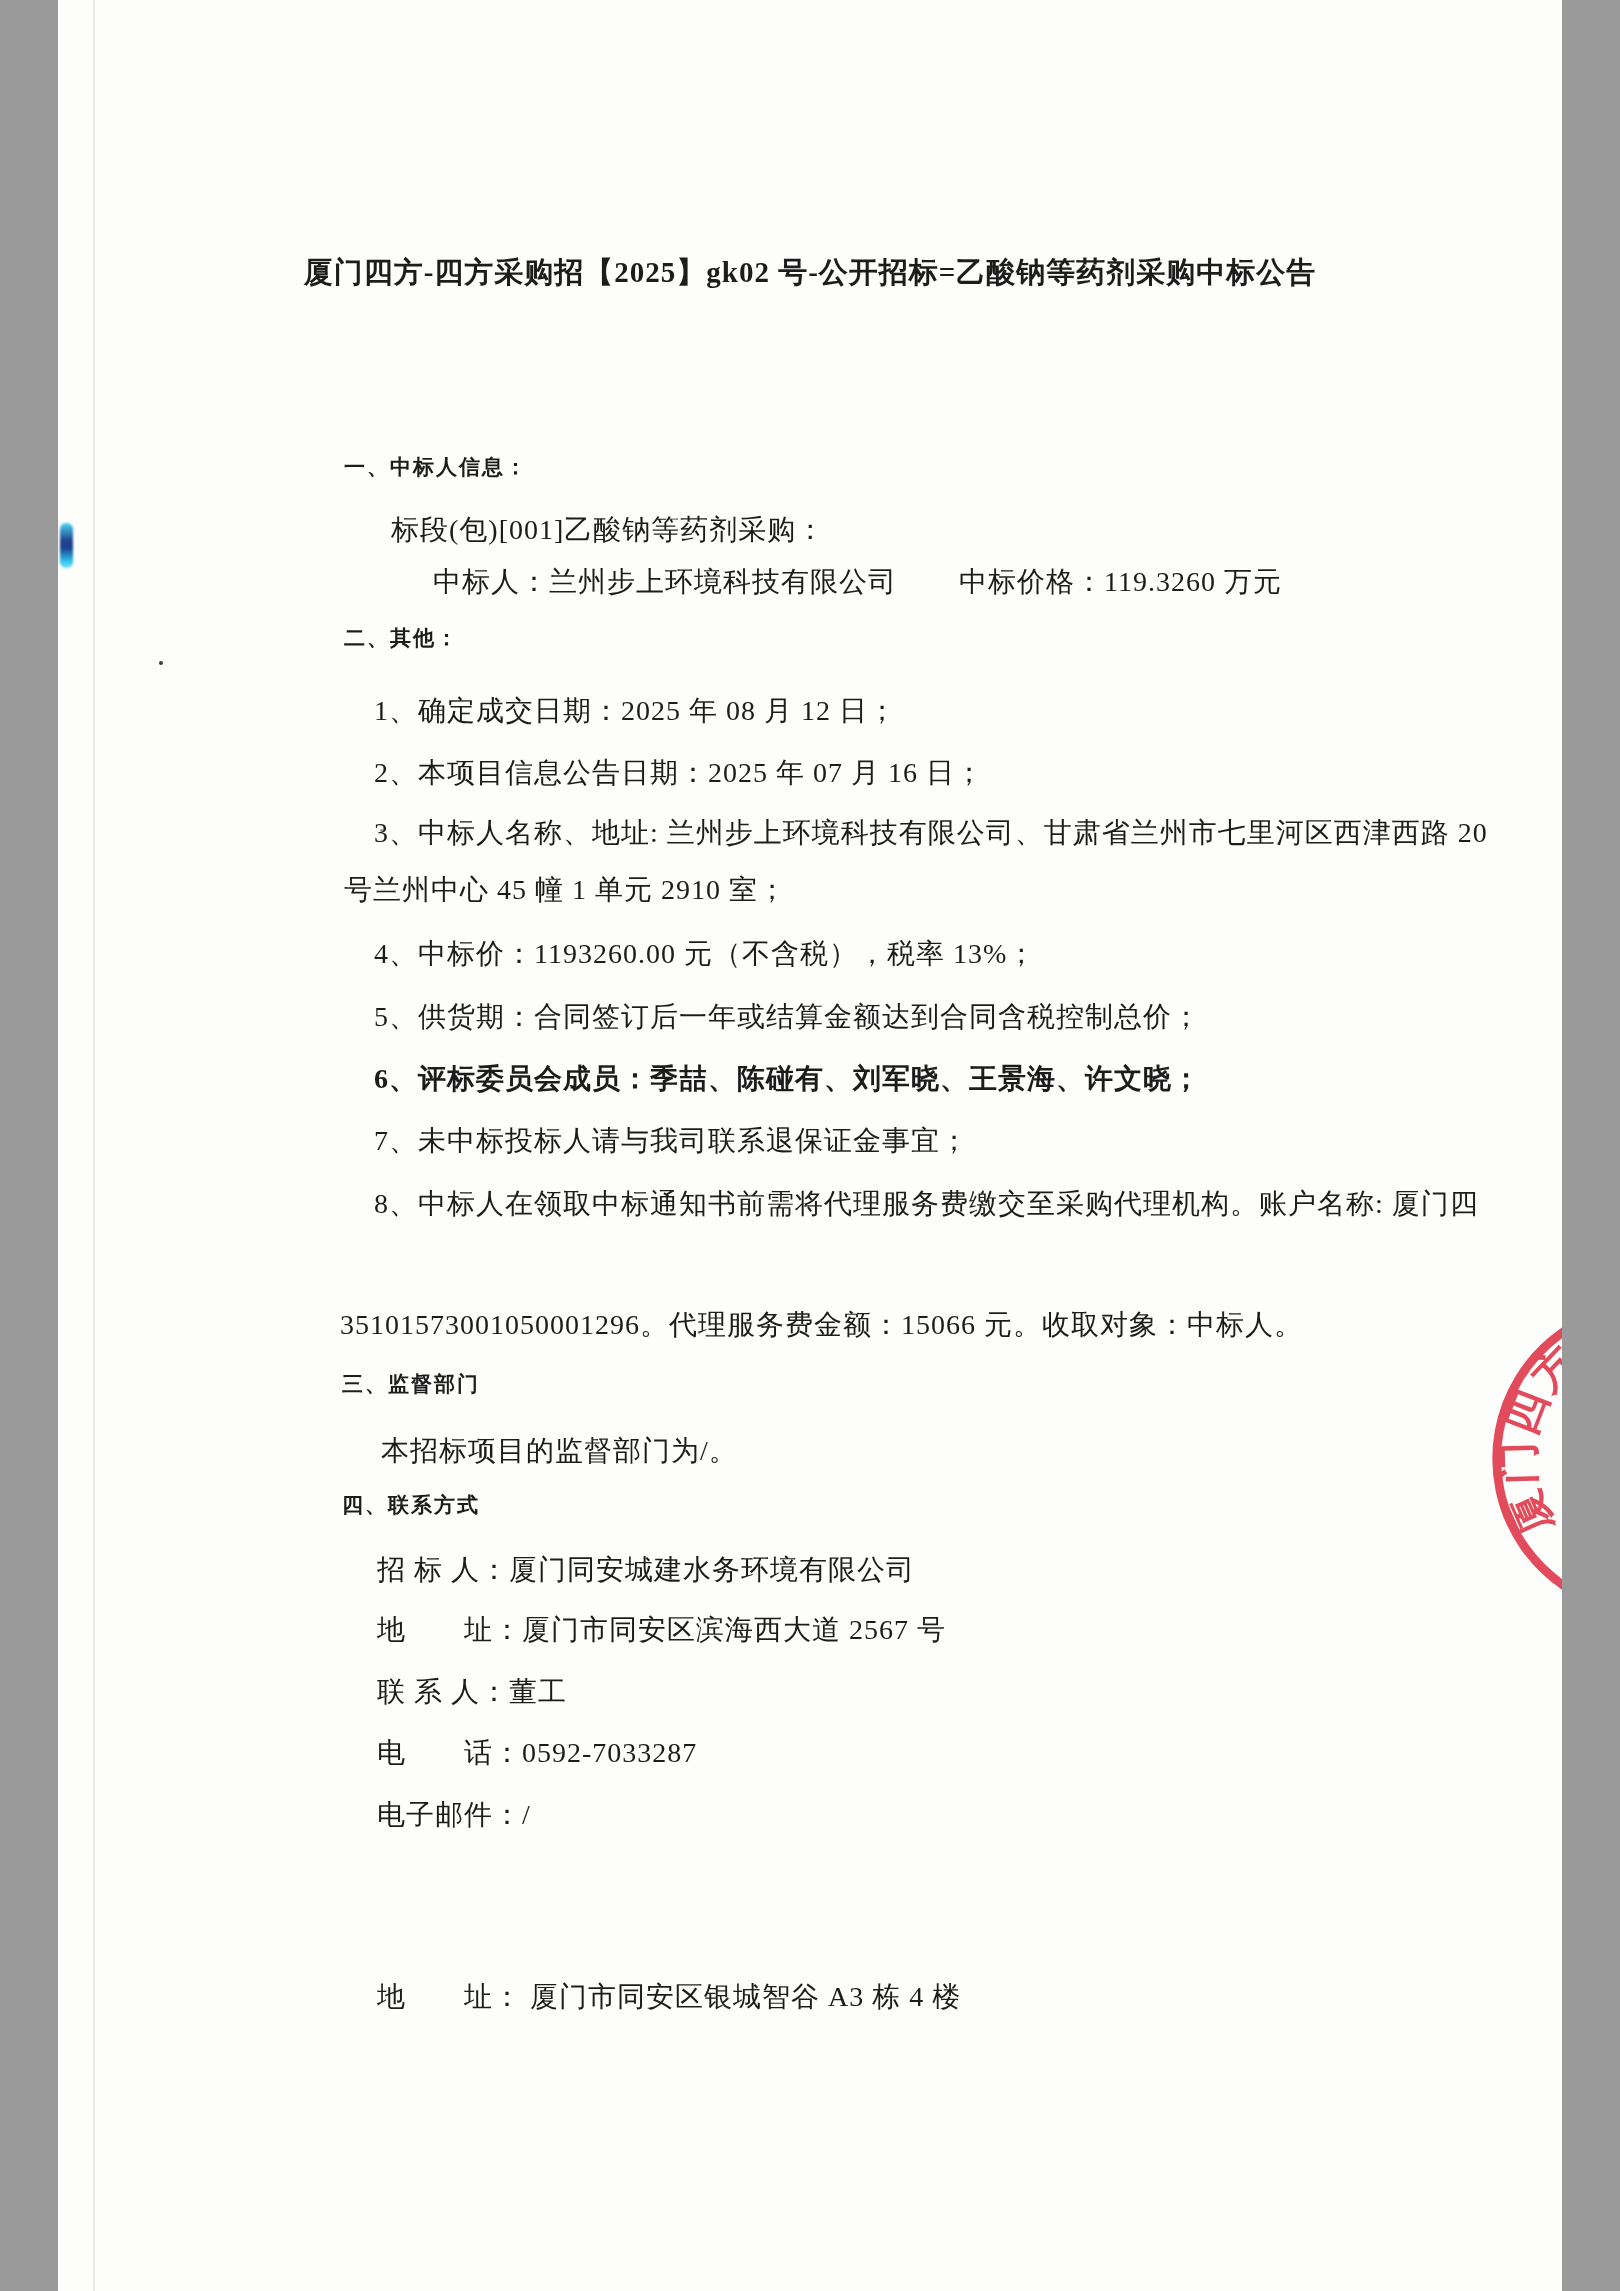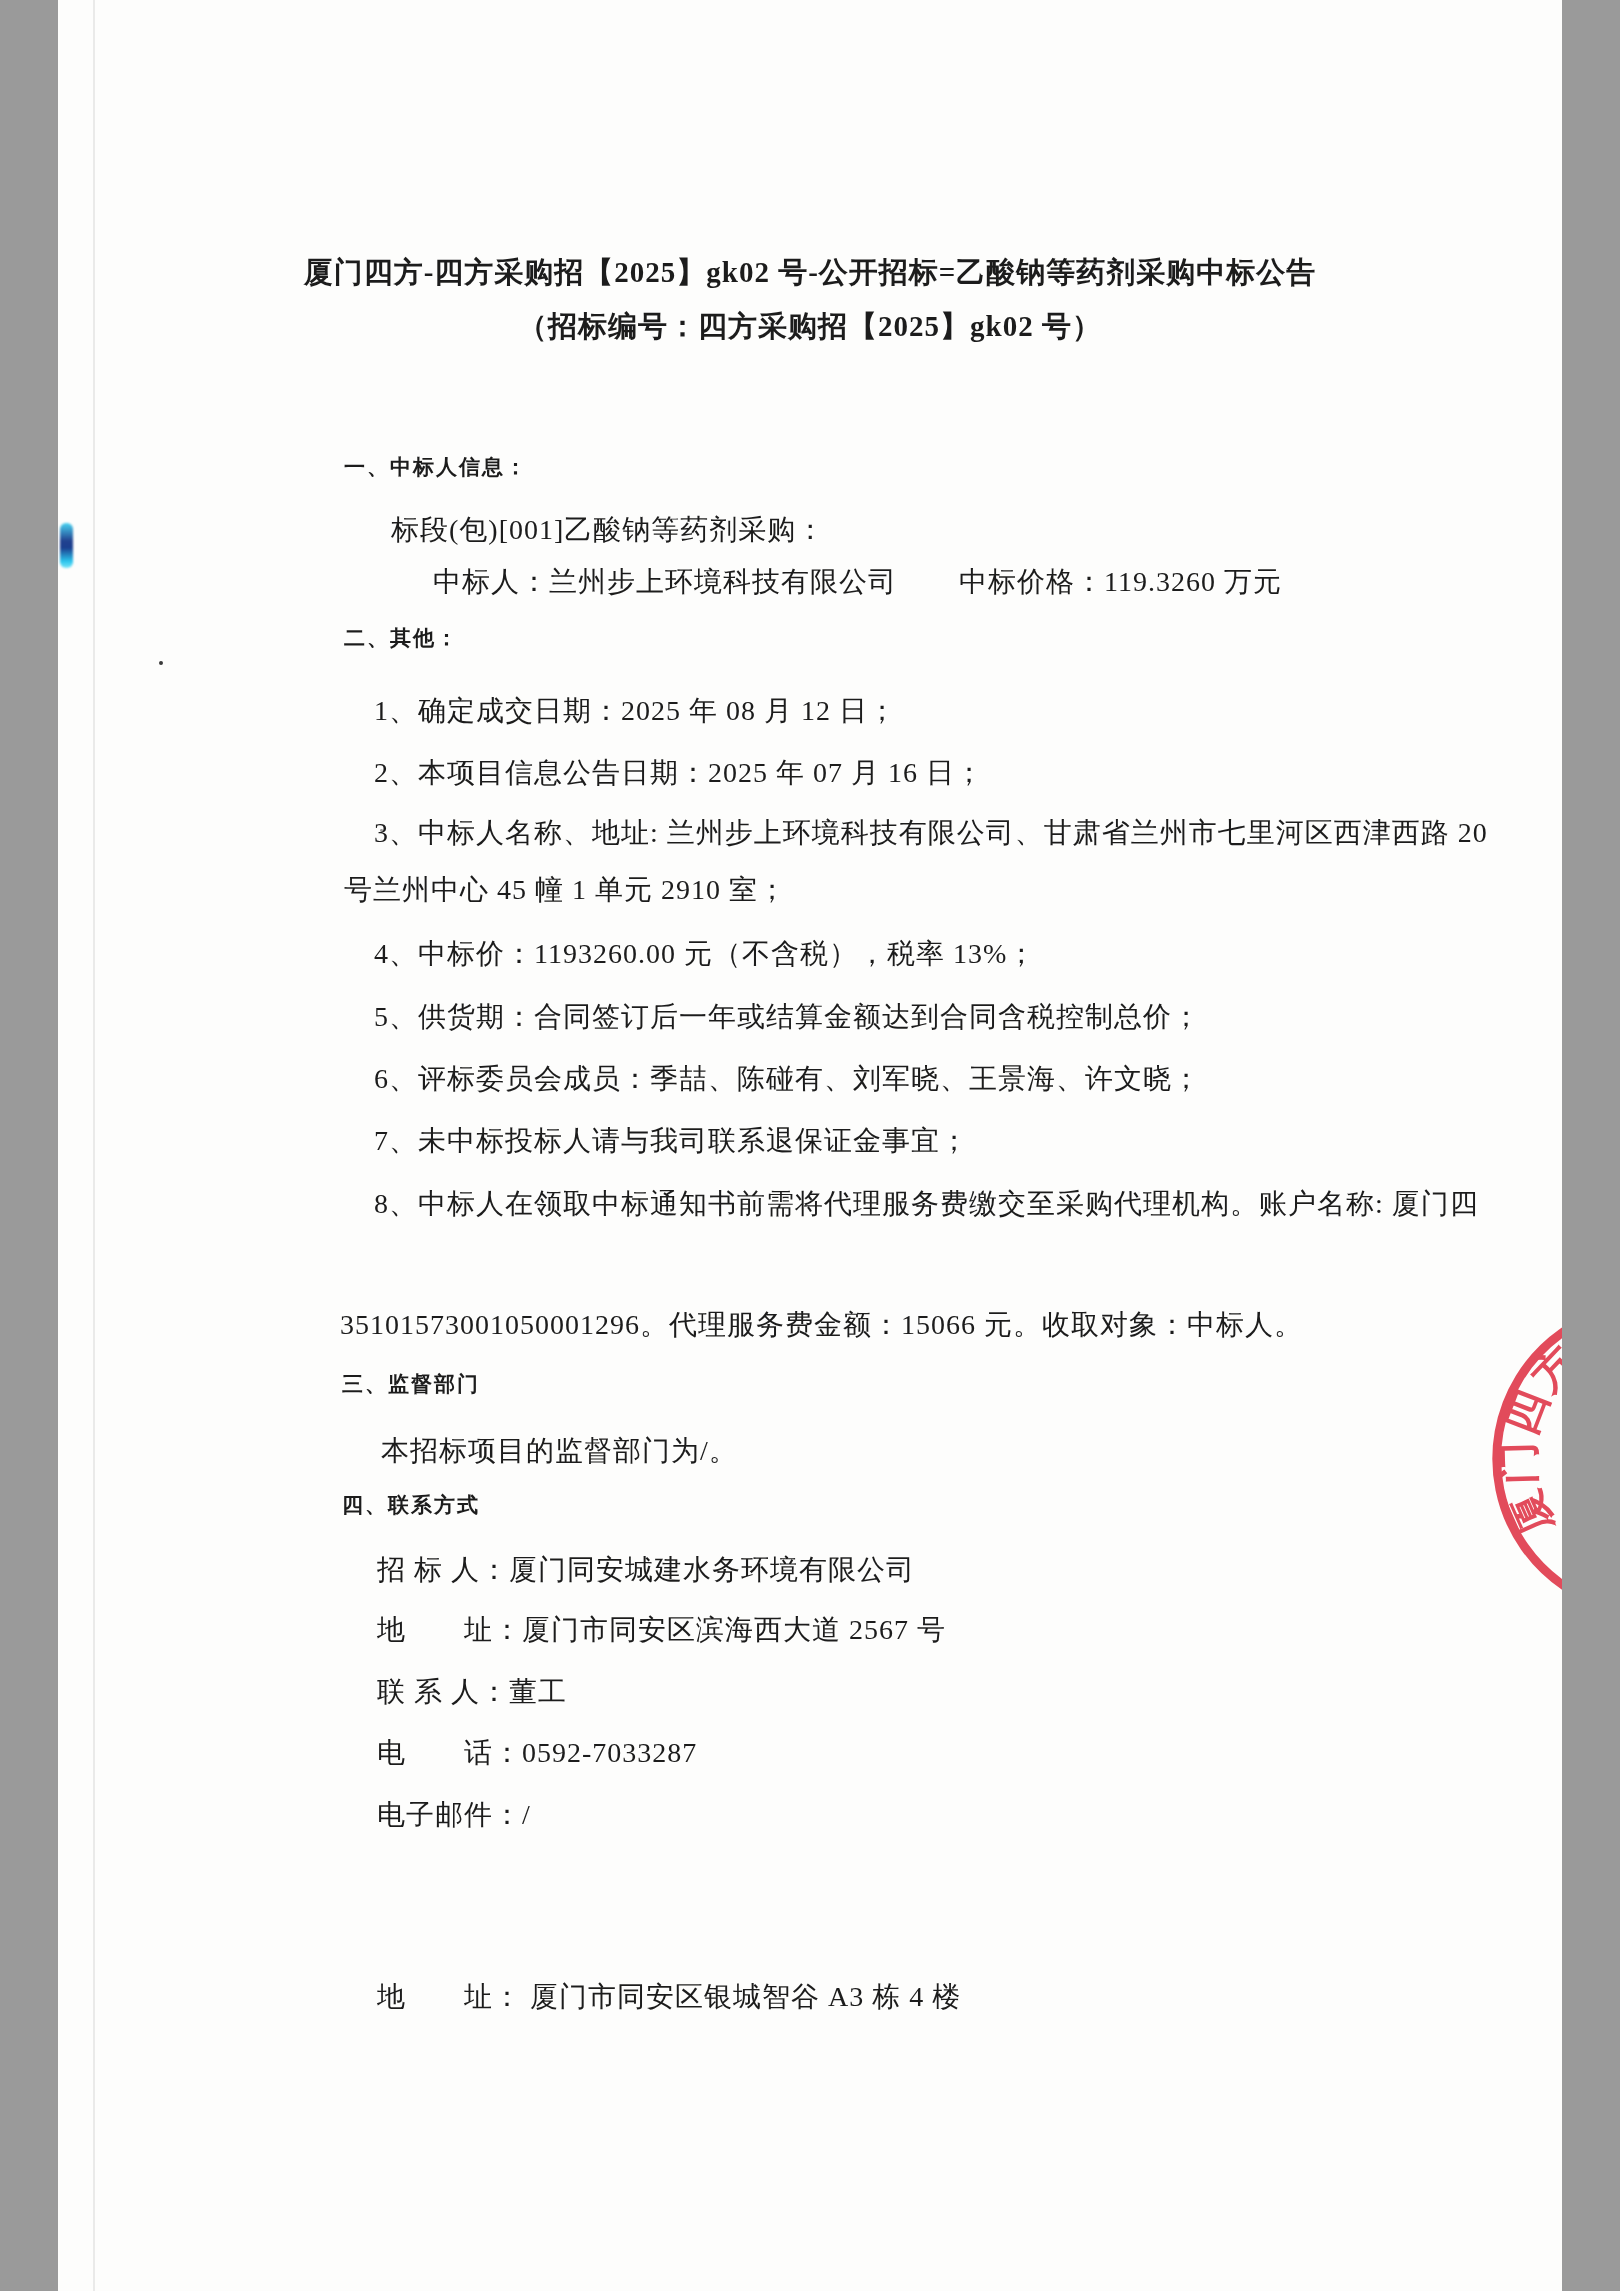--- a/index.html
+++ b/index.html
@@ -26,35 +26,34 @@
 <body>
 
 <div class="page">
 
   <div class="scanline"></div>
   <div class="bluemark"></div>
   <div class="speck" style="left:101px;top:661px;width:3.9px;height:3.9px;"></div>
   <div class="speck" style="left:322px;top:829px;width:2.9px;height:2.9px;opacity:.5;"></div>
 
   <div class="ln title" style="top:256px;">厦门四方-四方采购招【2025】gk02 号-公开招标=乙酸钠等药剂采购中标公告</div>
-  <div class="ln title" style="top:310px;">（招标编号：四方采购招【2025】gk02 号）</div>
 
   <div class="ln h" style="left:286px;top:451px;">一、中标人信息：</div>
   <div class="ln" style="left:333px;top:513px;">标段(包)[001]乙酸钠等药剂采购：</div>
   <div class="ln" style="left:375px;top:565px;">中标人：兰州步上环境科技有限公司</div>
   <div class="ln" style="left:901px;top:565px;">中标价格：119.3260 万元</div>
 
   <div class="ln h" style="left:286px;top:622px;">二、其他：</div>
   <div class="ln" style="left:316px;top:694px;">1、确定成交日期：2025 年 08 月 12 日；</div>
   <div class="ln" style="left:316px;top:756px;">2、本项目信息公告日期：2025 年 07 月 16 日；</div>
   <div class="ln" style="left:316px;top:816px;">3、中标人名称、地址: 兰州步上环境科技有限公司、甘肃省兰州市七里河区西津西路 20</div>
   <div class="ln" style="left:286px;top:873px;font-family:Liberation Serif, serif;">号兰州中心 45 幢 1 单元 2910 室；</div>
   <div class="ln" style="left:316px;top:937px;">4、中标价：1193260.00 元（不含税），税率 13%；</div>
   <div class="ln" style="left:316px;top:1000px;">5、供货期：合同签订后一年或结算金额达到合同含税控制总价；</div>
-  <div class="ln" style="left:316px;top:1062px;">6、评标委员会成员：季喆、陈碰有、刘军晓、王景海、许文晓；</div>
+  <div class="ln" style="left:316px;top:1062px;font-weight:bold;">6、评标委员会成员：季喆、陈碰有、刘军晓、王景海、许文晓；</div>
   <div class="ln" style="left:316px;top:1124px;">7、未中标投标人请与我司联系退保证金事宜；</div>
   <div class="ln" style="left:316px;top:1187px;">8、中标人在领取中标通知书前需将代理服务费缴交至采购代理机构。账户名称: 厦门四</div>
   <div class="ln" style="left:282px;top:1308px;">35101573001050001296。代理服务费金额：15066 元。收取对象：中标人。</div>
 
   <div class="ln h" style="left:284px;top:1368px;">三、监督部门</div>
   <div class="ln" style="left:323px;top:1434px;">本招标项目的监督部门为/。</div>
 
   <div class="ln h" style="left:284px;top:1489px;">四、联系方式</div>
   <div class="ln" style="left:319px;top:1553px;">招 标 人：厦门同安城建水务环境有限公司</div>
   <div class="ln" style="left:319px;top:1613px;">地　　址：厦门市同安区滨海西大道 2567 号</div>

